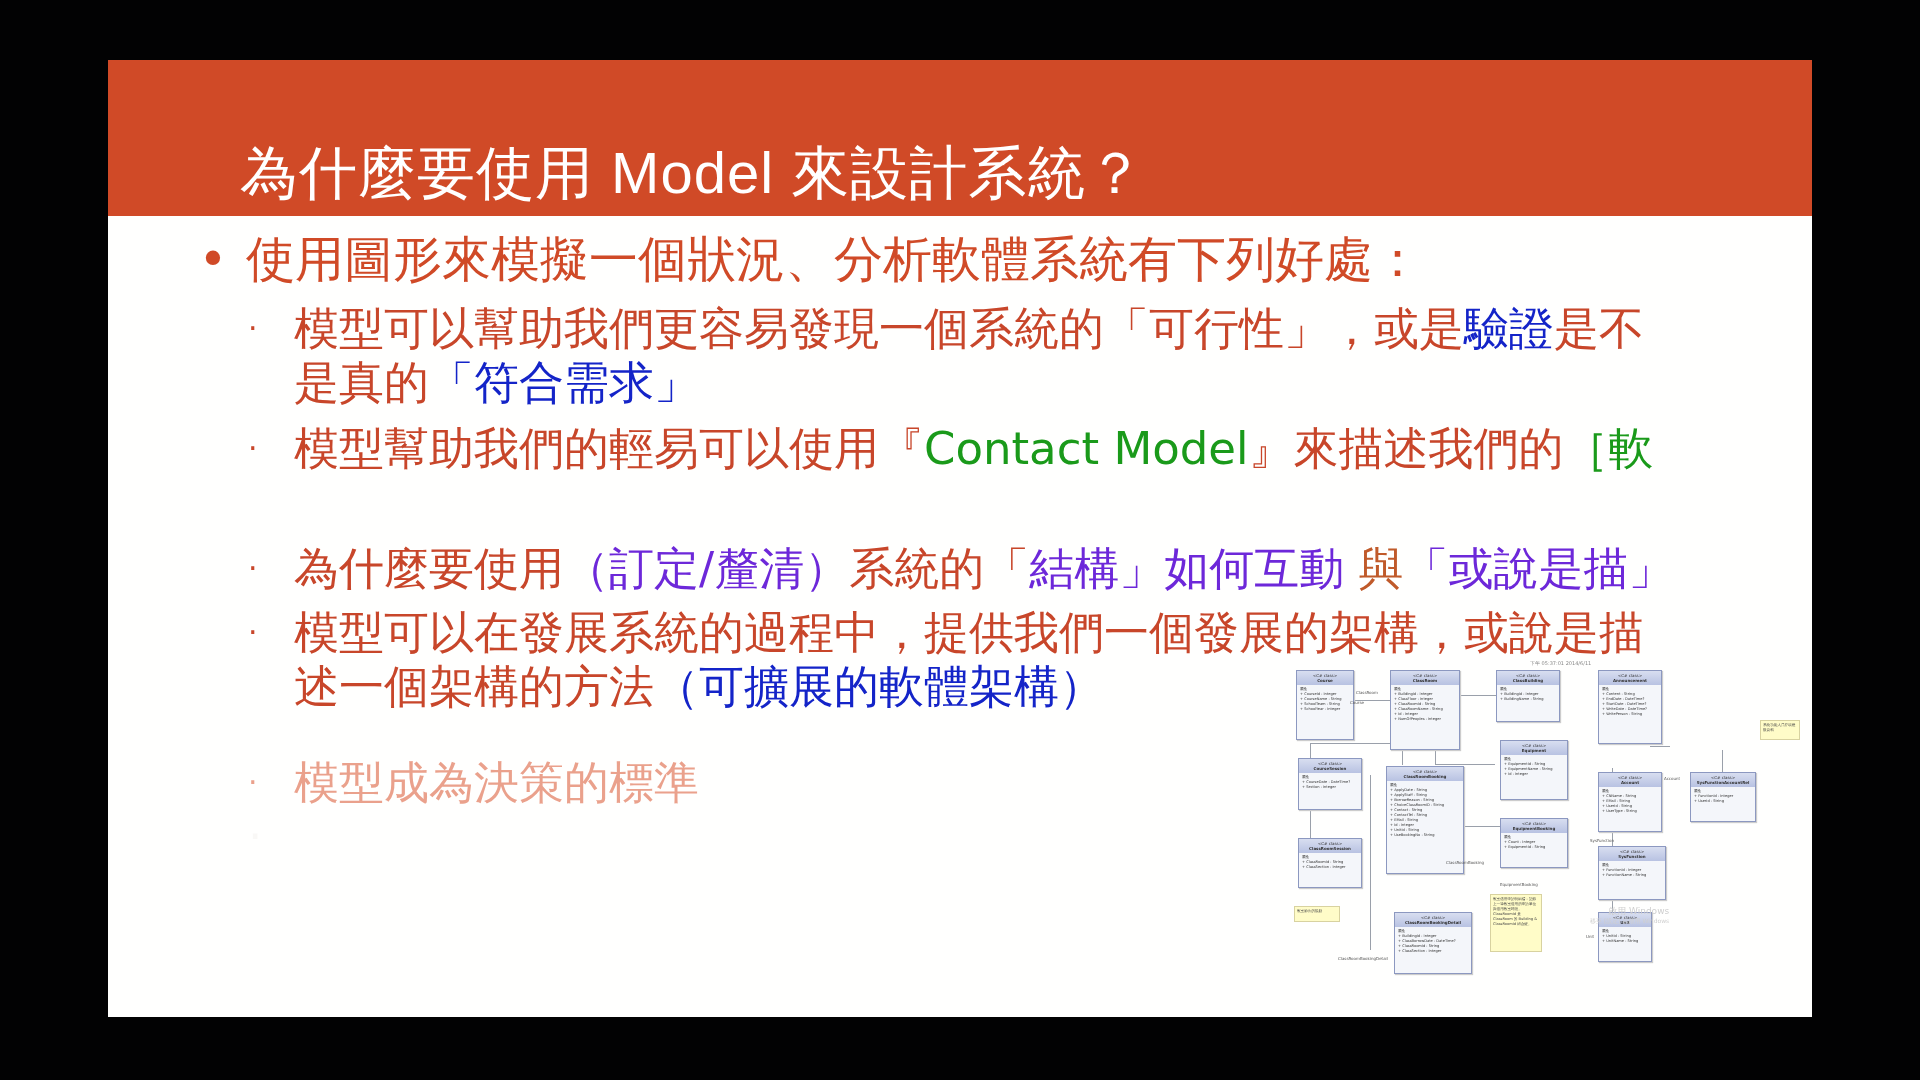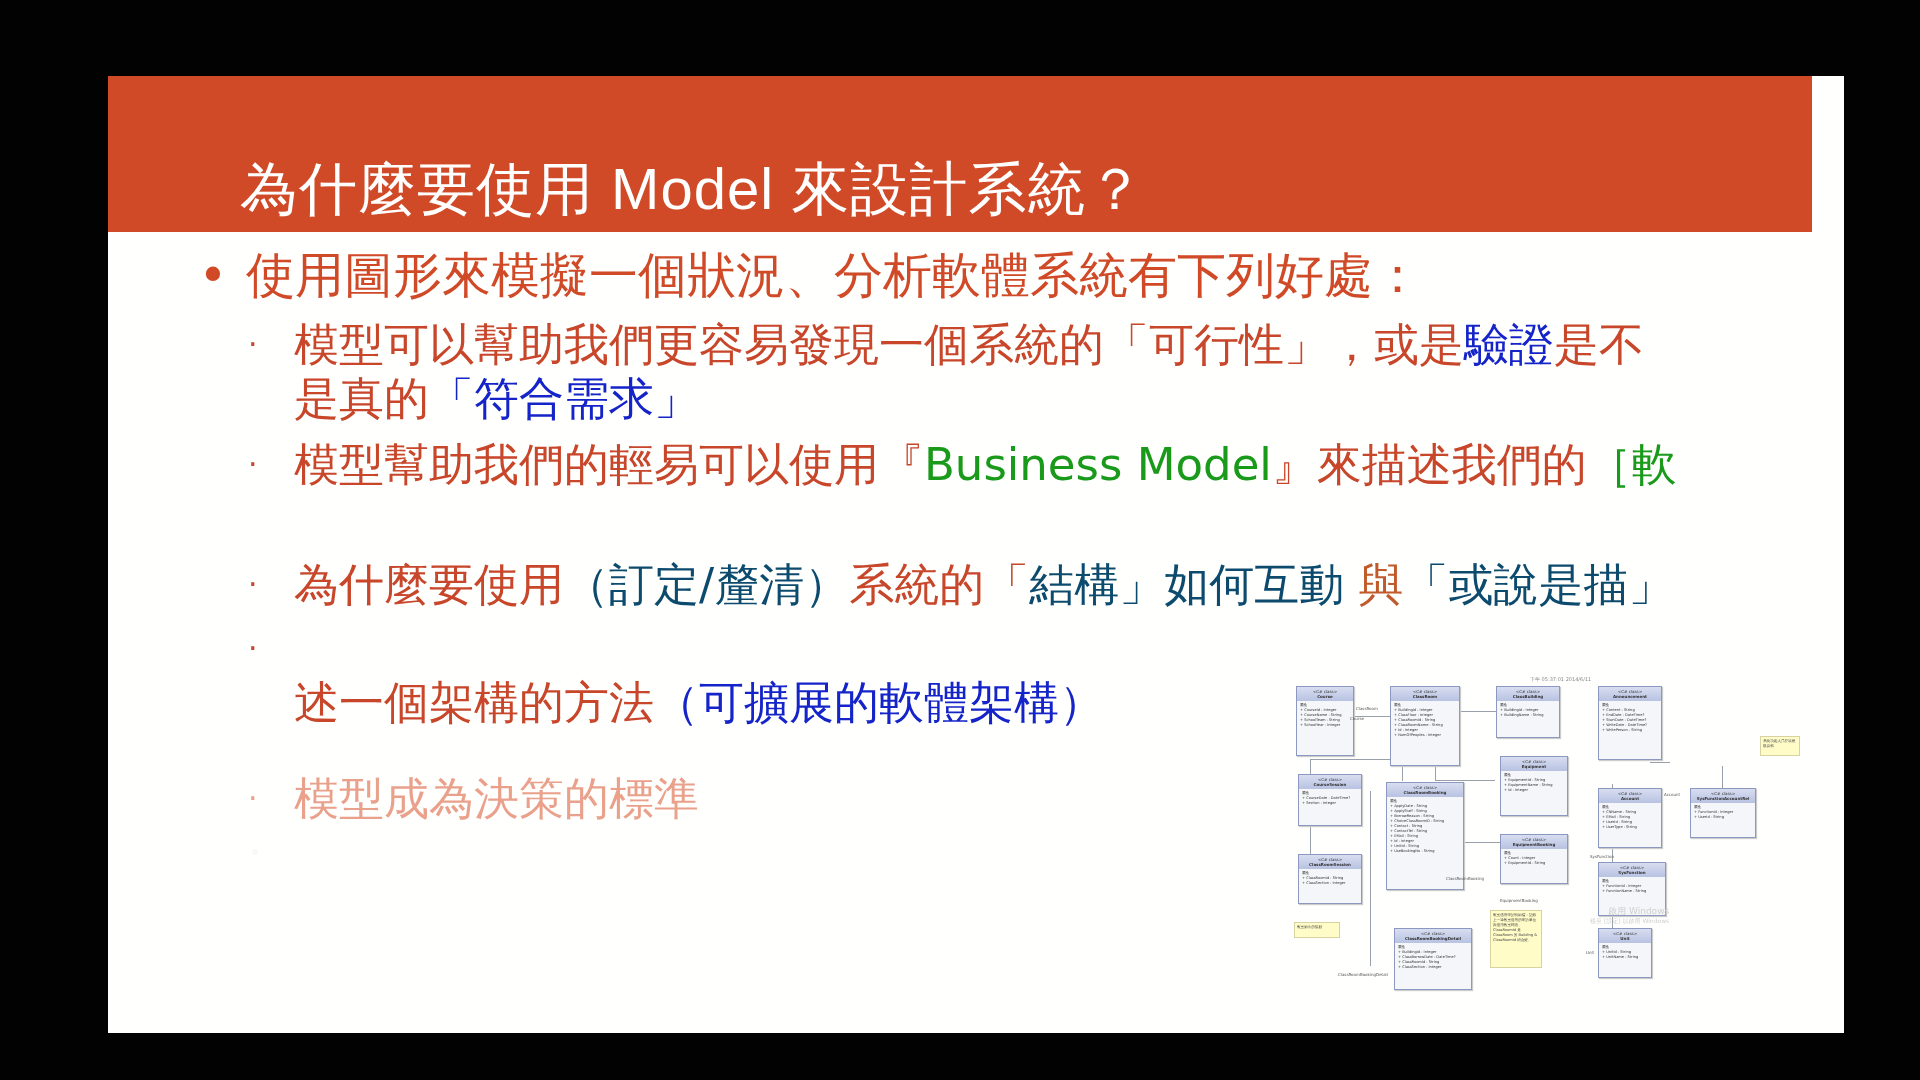--- a/index.html
+++ b/index.html
@@ -1,31 +1,31 @@
 <!DOCTYPE html>
 <html><head>
 <meta charset="utf-8">
 <style>
   html, body { margin:0; padding:0; background:#020203; }
   body { width:1920px; height:1080px; position:relative; overflow:hidden;
          font-family: "DejaVu Sans", "Liberation Sans", sans-serif; }
-  .slide { position:absolute; left:108px; top:76px; width:1704px; height:957px; background:#FFFFFE; overflow:hidden;padding-left:32px; }
+  .slide { position:absolute; left:108px; top:60px; width:1704px; height:957px; background:#FFFFFE; overflow:hidden; }
   .header { position:absolute; left:0; top:0; width:1704px; height:156px; background:#D04A27; }
   .title { position:absolute; left:132px; top:78px; font-size:58px; line-height:70px; color:#FFFFFF;
            font-family:"Liberation Sans","DejaVu Sans",sans-serif; white-space:nowrap; letter-spacing:1px; }
   .bullet1 { position:absolute; left:88px; top:170px; width:1580px; font-size:49px; line-height:60px; color:#D04A27; white-space:nowrap; }
   .dot-l1 { position:absolute; left:0; top:0; width:34px; text-align:center; }
   .l1-text { position:absolute; left:50px; top:0; }
   .sub { position:absolute; left:140px; width:1560px; font-size:45px; line-height:54px; color:#C8462A; }
   .sub .dot { position:absolute; left:0; top:0; font-size:30px; color:#C8462A; }
   .sub .txt { display:block; margin-left:46px; }
   .c-red { color:#C8462A; }
   .c-blue { color:#1424C8; }
   .c-green { color:#1A9A1A; }
-  .c-magenta { color:#0c4a6e; }
+  .c-magenta { color:#6d28d9; }
   .c-brown { color:#C05A2A; }
   .faded { opacity:0.65; color:#E07050; }
   .ghost { position:absolute; left:140px; top:750px; font-size:45px; color:#F5F2F0; opacity:0.5; }
 
   
   .uml { position:absolute; left:1182px; top:600px; width:510px; height:350px; font-family:"DejaVu Sans",sans-serif; }
   .uml .timestamp { position:absolute; left:240px; top:0px; font-size:5px; color:#888; }
   .cls { position:absolute; border:1px solid #8C98C0; background:#F4F6FA; box-shadow:1px 1px 1px #ccc; }
   .cls .hd { background:linear-gradient(#D8DEF0,#B8C2E2); font-size:4px; color:#333; text-align:center; padding:2px 0; line-height:5px; }
   .cls .bd { font-size:3.6px; color:#333; padding:2px 3px; line-height:5px; white-space:nowrap; overflow:hidden; }
@@ -47,31 +47,31 @@
     <span class="l1-text">使用圖形來模擬一個狀況、分析軟體系統有下列好處：</span>
   </div>
 
   <div class="sub" style="top:242px;">
     <span class="dot">·</span>
     <span class="txt"><span class="c-red">模型可以幫助我們更容易發現一個系統的「可行性」，或是</span><span class="c-blue">驗證</span><span class="c-red">是不</span><br><span class="c-red">是真的</span><span class="c-blue">「符合需求」</span></span>
   </div>
 
   <div class="sub" style="top:362px;">
     <span class="dot">·</span>
-    <span class="txt"><span class="c-red">模型幫助我們的輕易可以使用『</span><span class="c-green">Business Model</span><span class="c-red">』來描述我們的</span><span class="c-green">［軟</span><br></span>
+    <span class="txt"><span class="c-red">模型幫助我們的輕易可以使用『</span><span class="c-green">Contact Model</span><span class="c-red">』來描述我們的</span><span class="c-green">［軟</span><br></span>
   </div>
 
   <div class="sub" style="top:482px; white-space:nowrap;">
     <span class="dot">·</span>
     <span class="txt"><span class="c-red">為什麼要使用</span><span class="c-magenta">（訂定/釐清）</span><span class="c-red">系統的「</span><span class="c-magenta">結構」如何互動</span><span class="c-brown"> 與</span><span class="c-magenta">「或說是描」</span></span>
   </div>
 
   <div class="sub" style="top:546px;">
     <span class="dot">·</span>
-    <span class="txt"><br><span class="c-red">述一個架構的方法</span><span class="c-blue">（可擴展的軟體架構）</span></span>
+    <span class="txt"><span class="c-red">模型可以在發展系統的過程中，提供我們一個發展的架構，或說是描</span><br><span class="c-red">述一個架構的方法</span><span class="c-blue">（可擴展的軟體架構）</span></span>
   </div>
 
   <div class="sub faded" style="top:696px;">
     <span class="dot" style="color:#E07050;">·</span>
     <span class="txt">模型成為決策的標準</span>
   </div>
   <div class="ghost">·</div>
 
   <div class="uml">
     <div class="timestamp">下午 05:37:01 2014/6/11</div>

